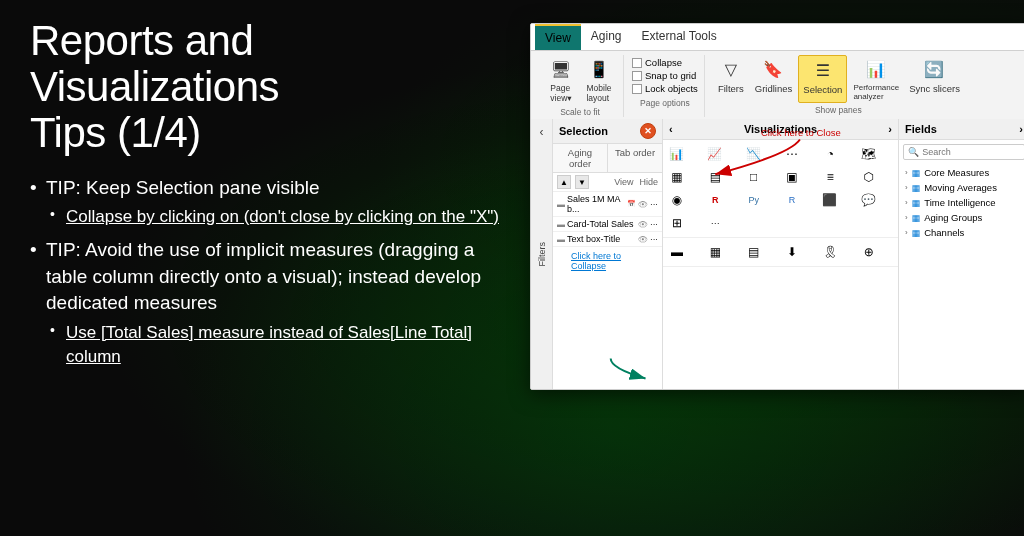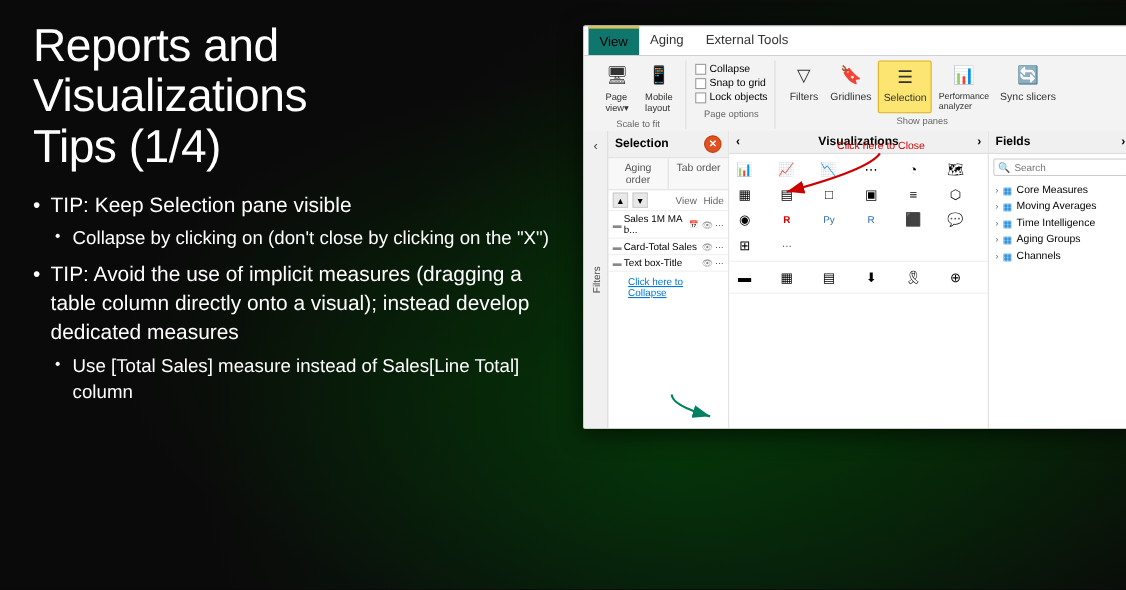--- a/index.html
+++ b/index.html
@@ -69,20 +69,21 @@
     .bullet-list .sub-list {
       list-style: none;
       margin-top: 4px;
       font-size: 17px;
     }
 
     .bullet-list .sub-list li {
       padding-left: 20px;
       position: relative;
       margin-bottom: 4px;
+      text-decoration: underline;
     }
 
     .bullet-list .sub-list li::before {
       content: '•';
       position: absolute;
       left: 4px;
       font-size: 14px;
     }
 
     

